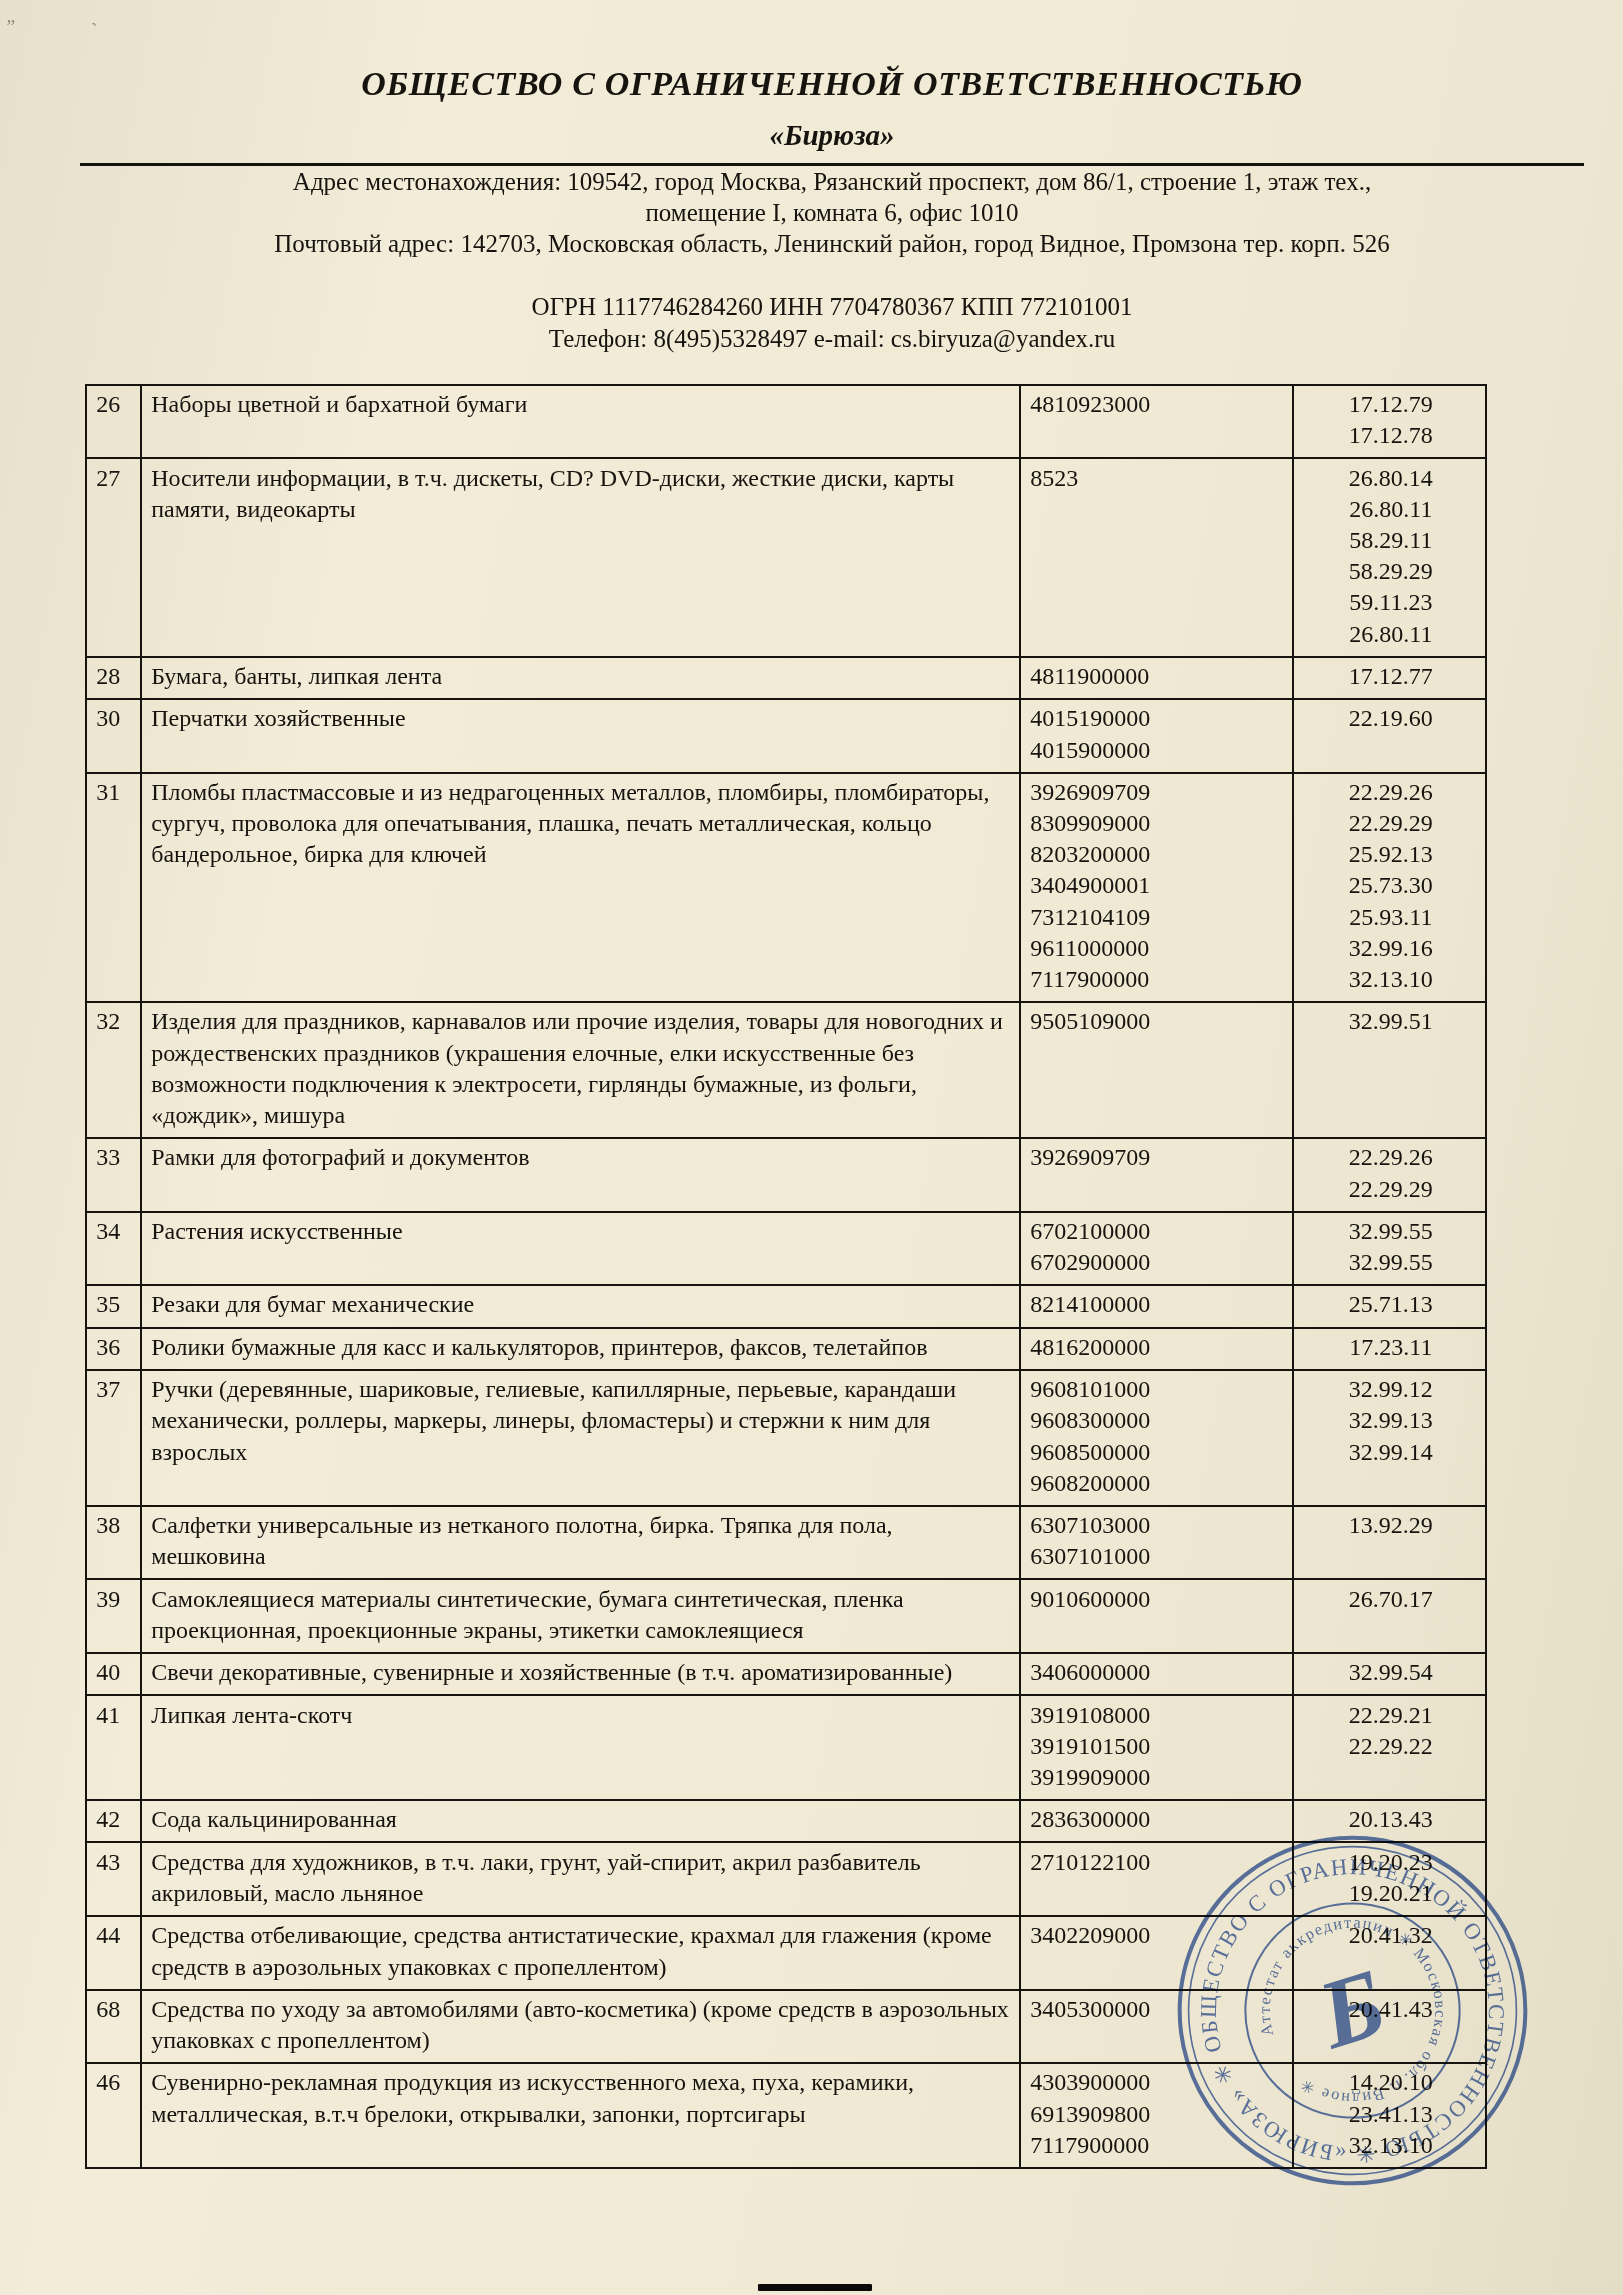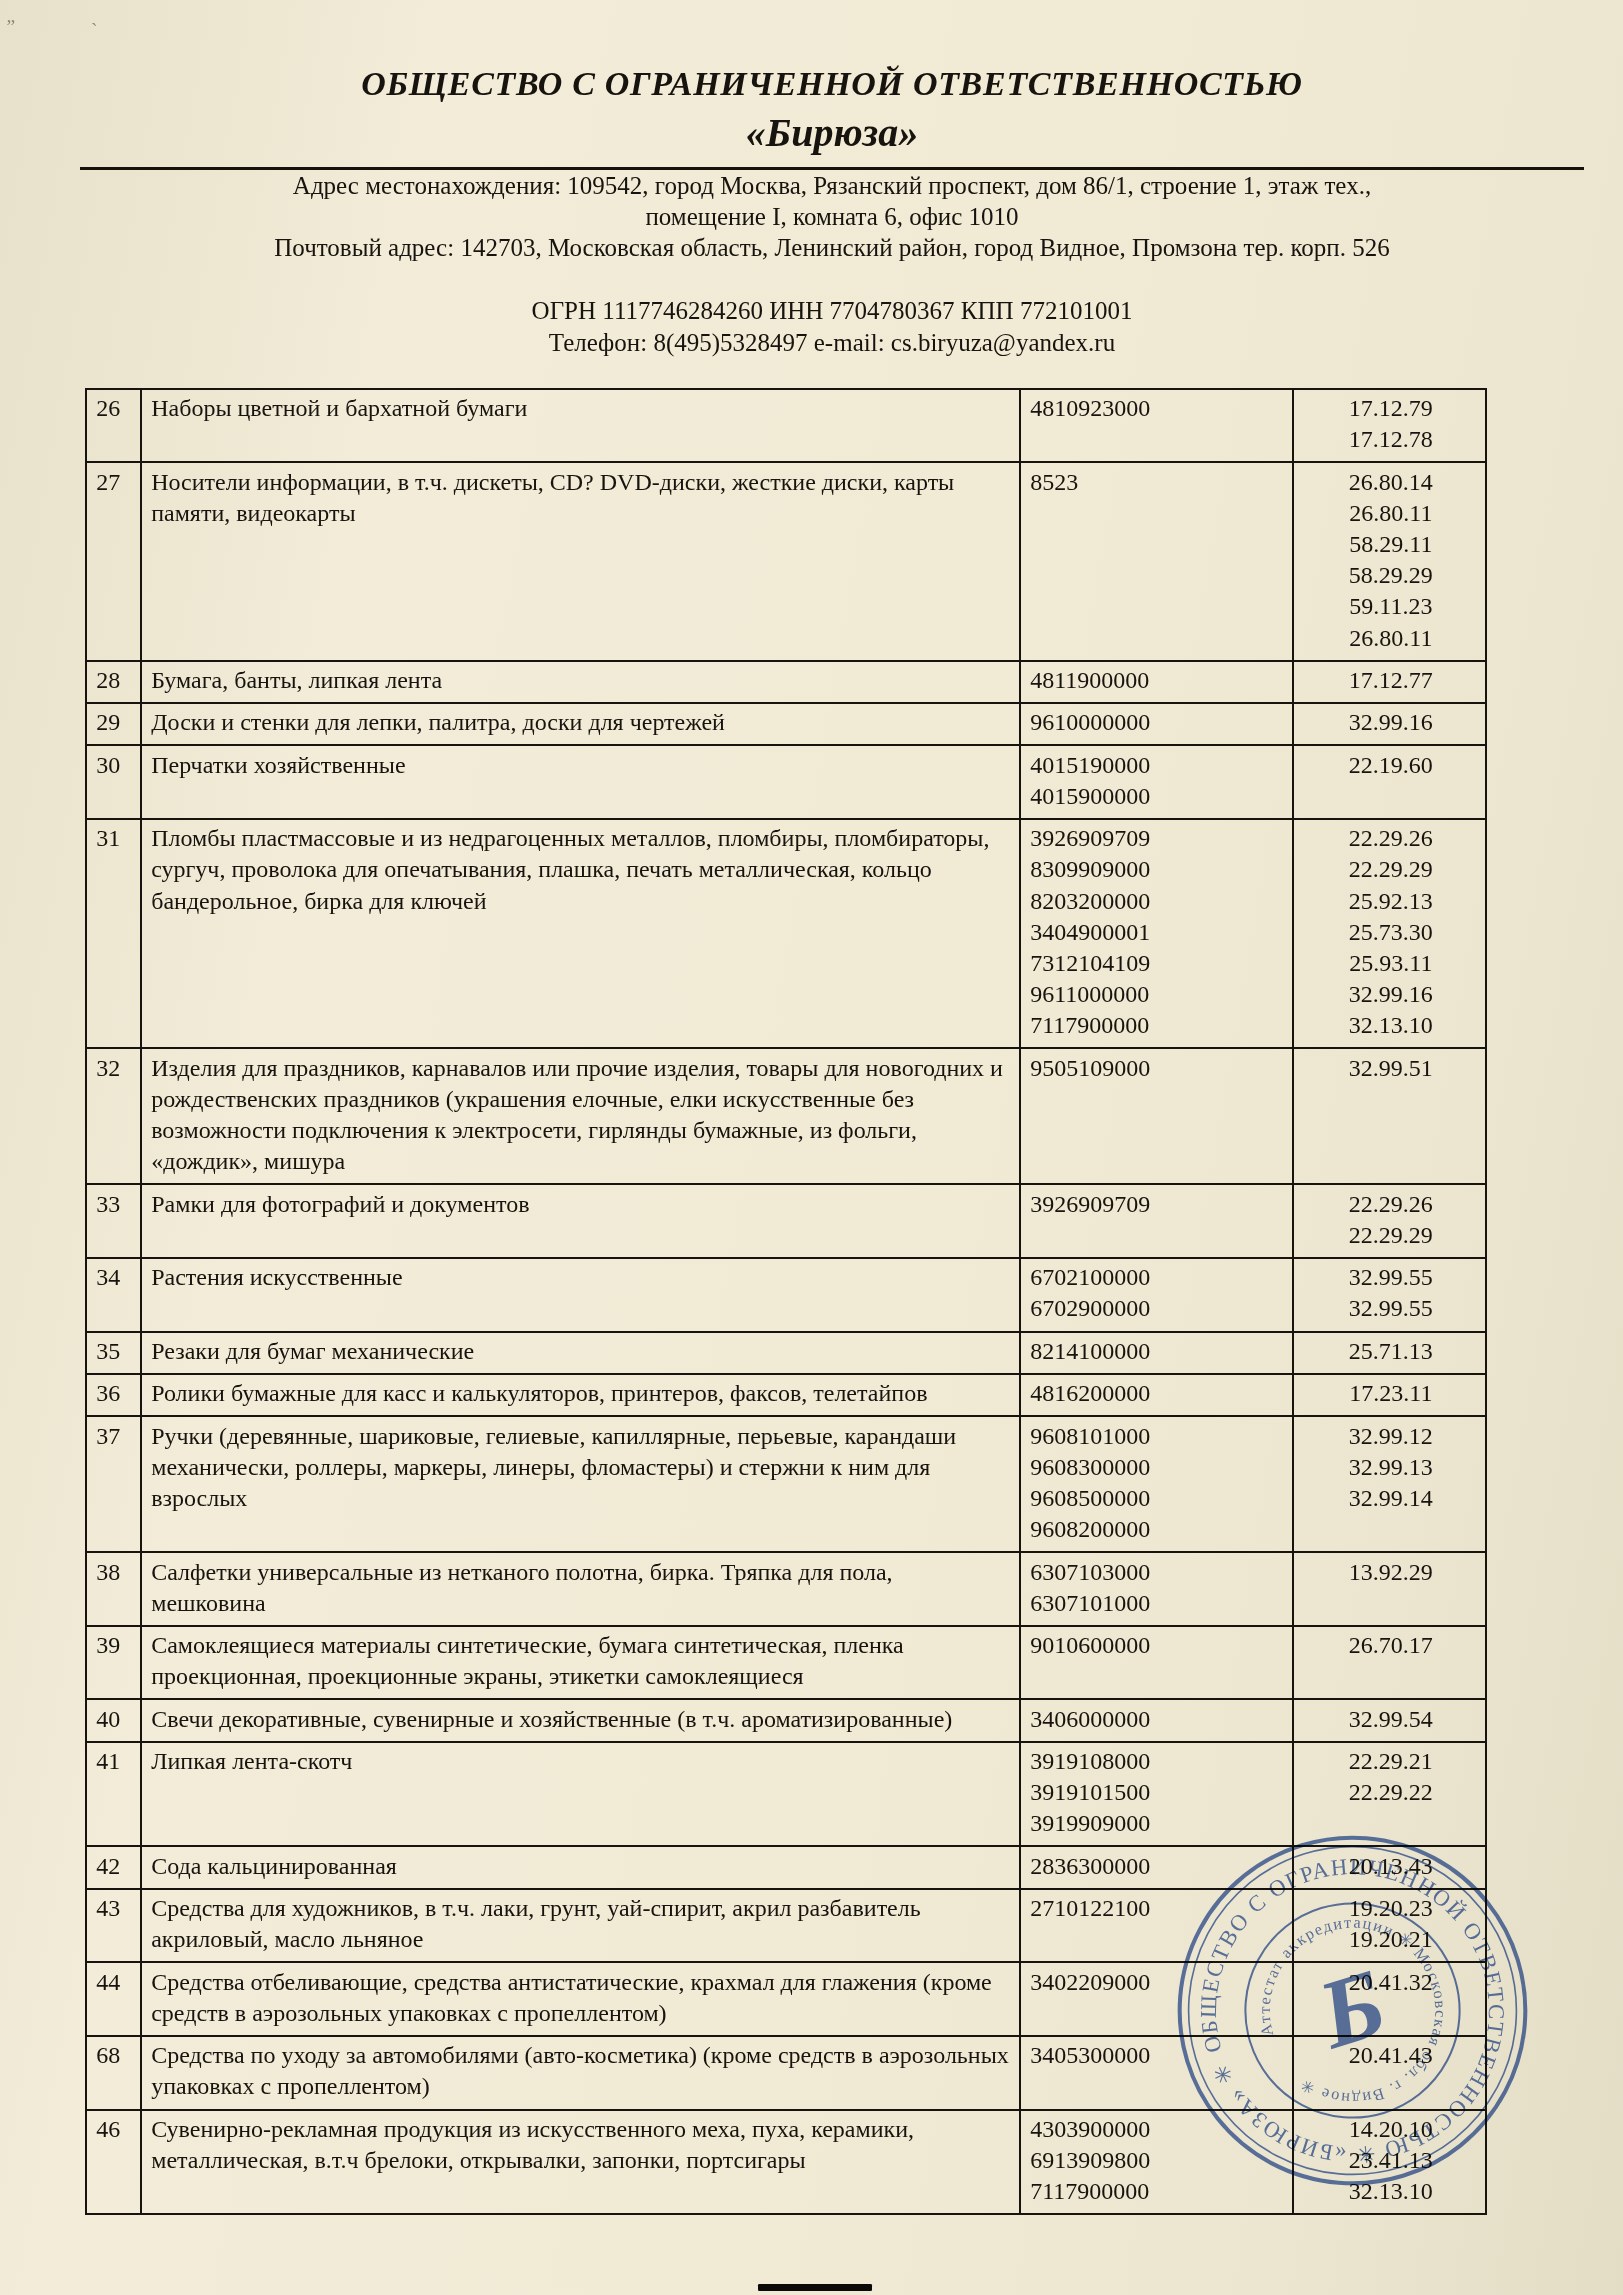--- a/index.html
+++ b/index.html
@@ -15,21 +15,21 @@
     height:2295px;
     margin:0 auto;
     background:linear-gradient(100deg,#e7e0ca 0%,#f2ecd8 22%,#f1ead5 55%,#ece5cf 82%,#e4ddc6 100%);
     overflow:hidden;
   }
   .header { text-align:center; padding-top:65px;padding-left:41px; }
   .org-type {
     font-size:34px; font-weight:bold; font-style:italic; letter-spacing:0.7px;
   }
   .org-name {
-    font-size:40px; font-weight:bold; font-style:italic; margin-top:6px;
+    font-size:29px; font-weight:bold; font-style:italic; margin-top:16px;
   }
   .divider { height:3.3px; background:#15110c; margin:10.5px 39px 0 39px; }
   .addr-block { margin-top:0; font-size:25px; line-height:1.24; }
   .reg-block { margin-top:32px; font-size:25px; line-height:1.3; }
 
   table.products {
     border-collapse:collapse;
     margin:28px 0 0 85px;
     width:1400px;
     table-layout:fixed;
@@ -119,26 +119,20 @@
 58.29.11
 58.29.29
 59.11.23
 26.80.11</td>
         </tr>
         <tr>
           <td class="c0">28</td>
           <td class="c1">Бумага, банты, липкая лента</td>
           <td class="c2">4811900000</td>
           <td class="c3">17.12.77</td>
-        </tr>
-        <tr>
-          <td class="c0">29</td>
-          <td class="c1">Доски и стенки для лепки, палитра, доски для чертежей</td>
-          <td class="c2">9610000000</td>
-          <td class="c3">32.99.16</td>
         </tr>
         <tr>
           <td class="c0">30</td>
           <td class="c1">Перчатки хозяйственные</td>
           <td class="c2">4015190000
 4015900000</td>
           <td class="c3">22.19.60</td>
         </tr>
         <tr>
           <td class="c0">31</td>

